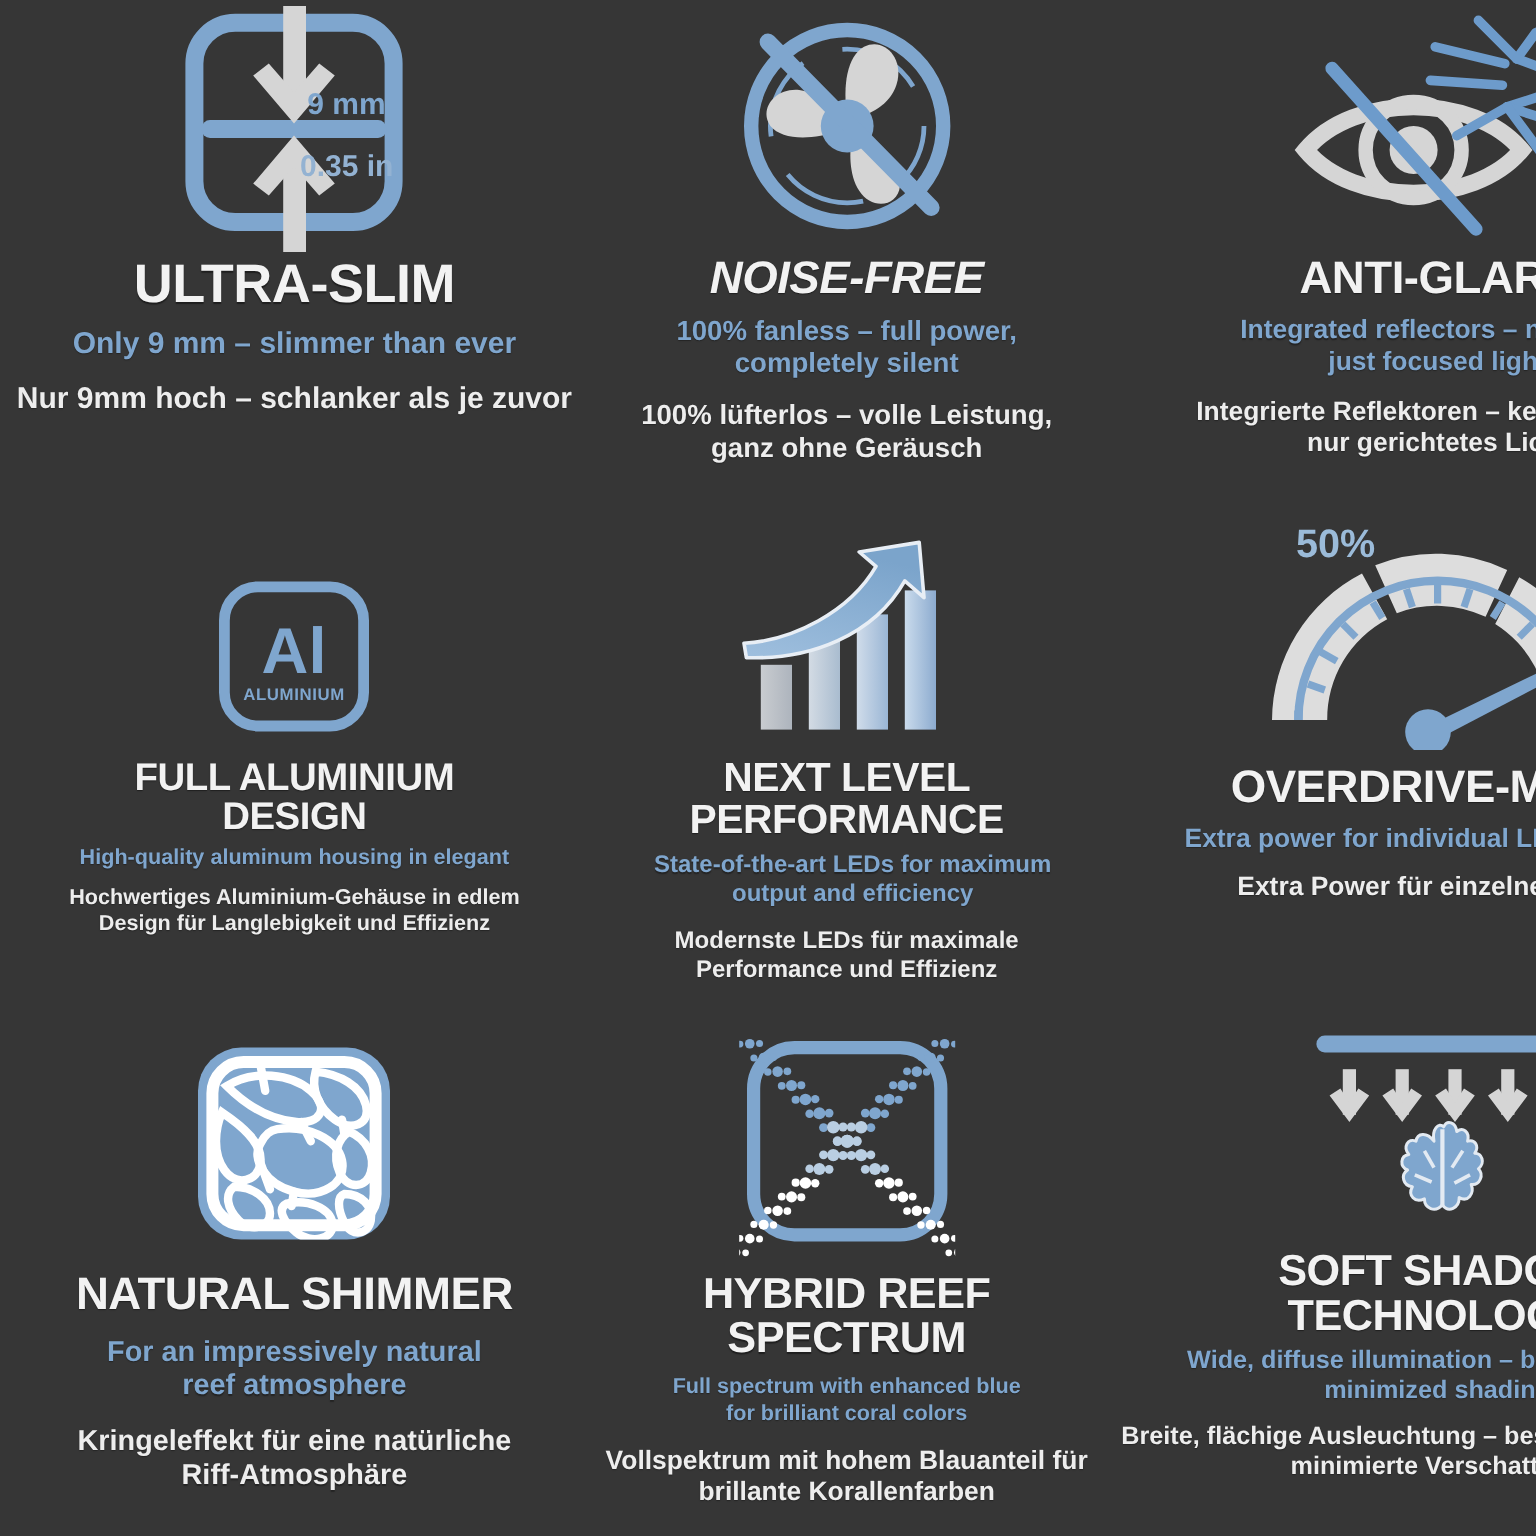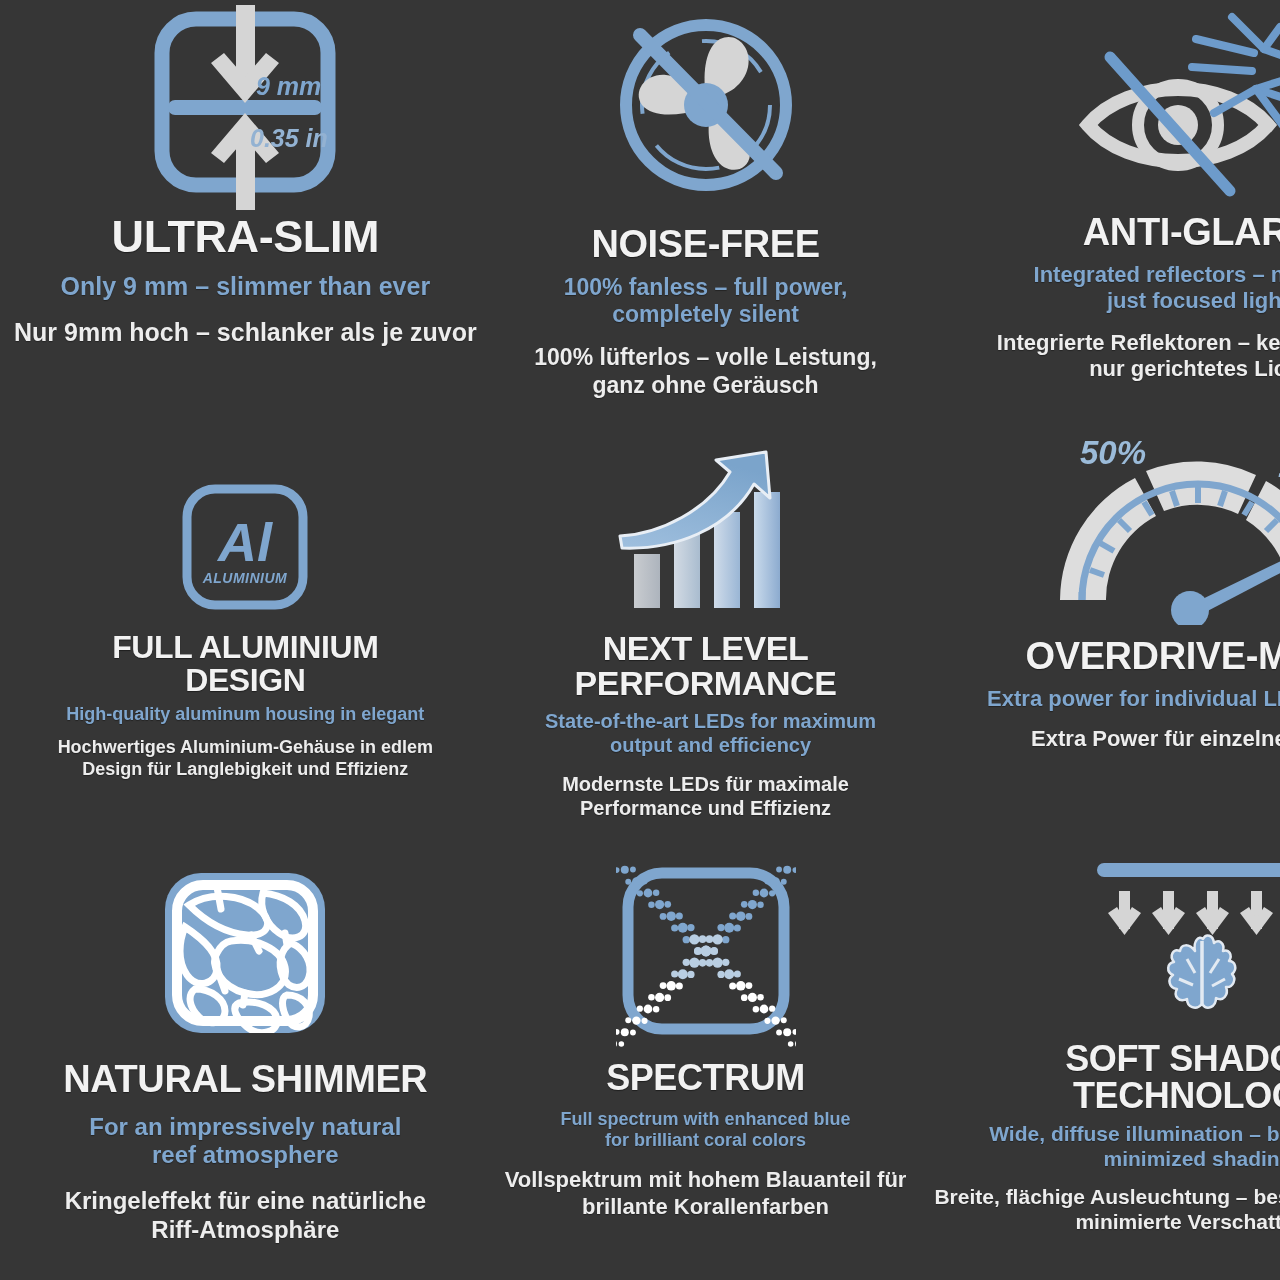--- a/index.html
+++ b/index.html
@@ -26,21 +26,20 @@
     display: flex;
     flex-direction: column;
     align-items: center;
     box-sizing: border-box;
     padding: 0 14px;
   }
   .icon-wrap {
     display: flex;
     align-items: flex-end;
     justify-content: center;
-    font-style: italic;
   }
   .texts {
     width: 100%;
     text-align: center;
     display: flex;
     flex-direction: column;
     align-items: center;
   }
   .title {
     color: #f2f2f2;
@@ -63,21 +62,21 @@
   }
 
   
   
   .c1 .icon-wrap { height: 210px; }
   .c1 .title { font-size: 45px; margin-top: 4px; }
   .c1 .sub-en { font-size: 25px; margin-top: 12px; }
   .c1 .sub-de { font-size: 25px; margin-top: 16px; }
 
   .c2 .icon-wrap { height: 205px; }
-  .c2 .title { font-size: 38px; margin-top: 20px; }
+  .c2 .title { font-size: 38px; margin-top: 8px; font-style: italic; }
   .c2 .sub-en { font-size: 23px; margin-top: 10px; }
   .c2 .sub-de { font-size: 23px; margin-top: 16px; }
 
   .c3 .icon-wrap { height: 205px; }
   .c3 .title { font-size: 38px; margin-top: 8px; }
   .c3 .sub-en { font-size: 22px; margin-top: 10px; }
   .c3 .sub-de { font-size: 22px; margin-top: 16px; }
 
   
   .c4 .icon-wrap { height: 195px; }
@@ -518,20 +517,21 @@
             <circle cx="217.6" cy="213.6" r="3.2" fill="#ffffff"></circle>
             <circle cx="-37.599999999999994" cy="213.6" r="3.2" fill="#ffffff"></circle>
             <circle cx="225.74399999999997" cy="213.344" r="2.2550399999999997" fill="#ffffff"></circle>
             <circle cx="-45.743999999999986" cy="213.344" r="2.2550399999999997" fill="#ffffff"></circle>
           </g>
 
       </svg>
     </div>
     <div class="texts">
       <div class="title">
+        <span class="nowrap-line">HYBRID REEF</span>
         <span class="nowrap-line">SPECTRUM</span>
       </div>
       <div class="sub-en">
         <span class="nowrap-line">Full spectrum with enhanced blue</span>
         <span class="nowrap-line">for brilliant coral colors</span>
       </div>
       <div class="sub-de">
         <span class="nowrap-line">Vollspektrum mit hohem Blauanteil für</span>
         <span class="nowrap-line">brillante Korallenfarben</span>
       </div>

